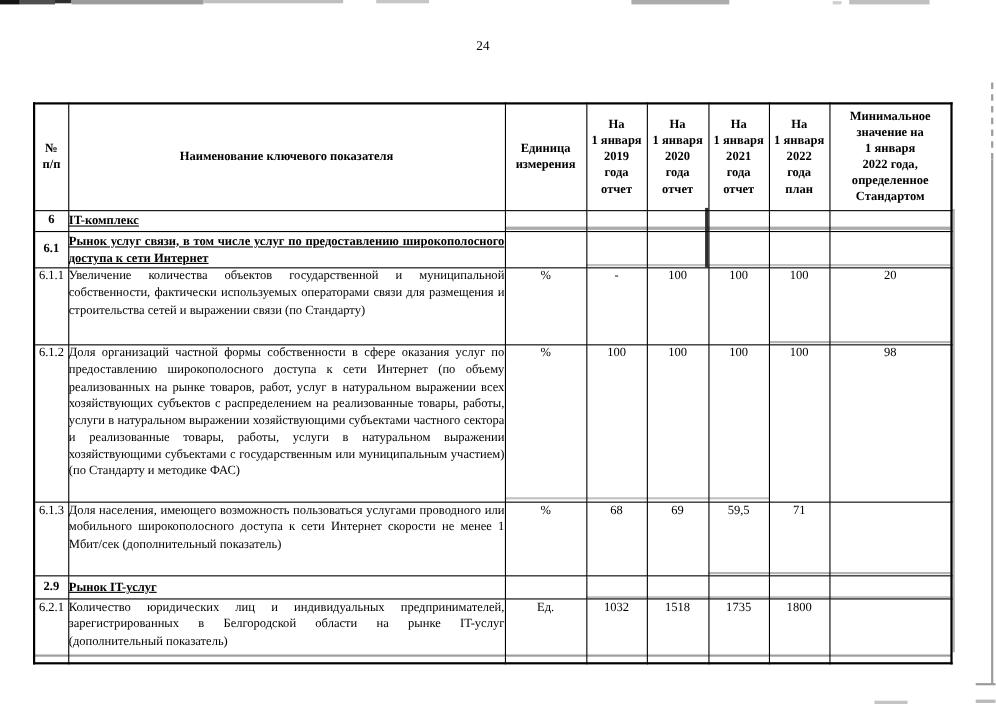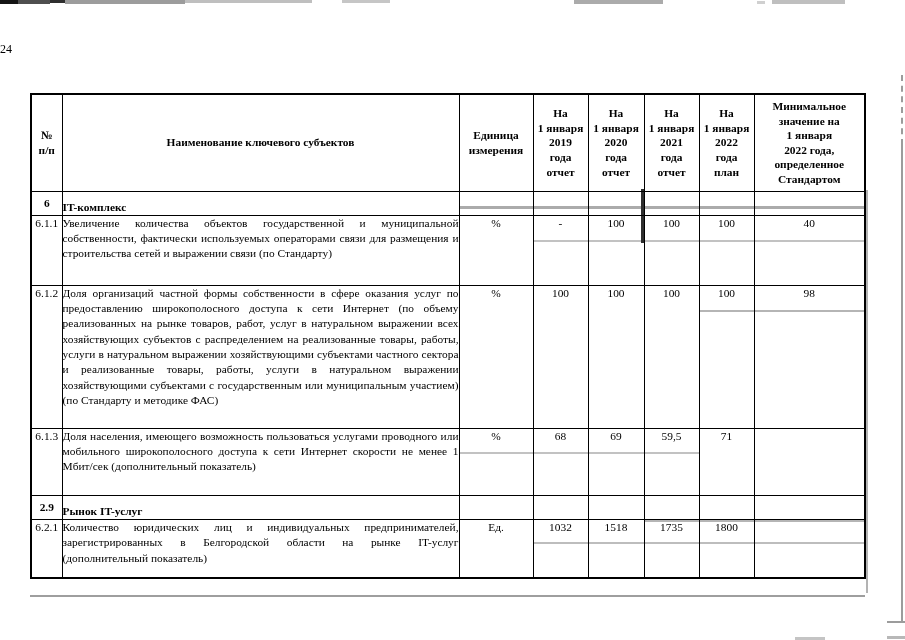--- a/index.html
+++ b/index.html
@@ -6,23 +6,23 @@
   body {
     width: 905px; height: 640px;
     background: #ffffff;
     position: relative;
     overflow: hidden;
     font-family: "Liberation Serif", "DejaVu Serif", serif;
     color: #000;
   }
   .page-number {
     position: absolute;
-    top: 42px; left: 0;
+    top: 34px; left: 0;
     width: 878px;
-    text-align: left;
+    text-align: center;
     font-size: 12px;
   }
   table.indicator-table {
     position: absolute;
     left: 30px; top: 93px;
     width: 834px;
     border-collapse: collapse;
     table-layout: fixed;
     border: 2px solid #000;
     font-size: 11.4px;
@@ -47,21 +47,21 @@
   tr.h-r1     { height: 33px; }
   tr.h-r2     { height: 70px; }
   tr.h-r3     { height: 143px; margin-top: 40px; }
   tr.h-r4     { height: 67px; padding-left: 48px; }
   tr.h-r5     { height: 21px; }
   tr.h-r6     { height: 58px; padding-left: 12px; }
   .num-cell  { text-align: center; padding-top: 2px; }
   .name-cell { text-align: justify; padding: 1px 4px 1px 4px; }
   .val-cell  { text-align: center; padding-top: 3px; }
   tr.section td { font-weight: bold; vertical-align: middle; }
-  tr.section .name-cell { padding-top: 8px; padding-bottom: 0; }
+  tr.section .name-cell { padding-top: 2px; padding-bottom: 0; text-decoration: underline; }
   .artifact { position: absolute; pointer-events: none; }
   .art-dash {
     position: absolute;
     width: 0; height: 70px;
     border-left: 2px dashed #9c9c9c;
     pointer-events: none;
   }
 </style>
 </head>
 <body>
@@ -102,21 +102,21 @@
       <col style="width:55px">
     <col style="width:56px">
       <col style="width:55px">
       <col style="width:55px">
       <col style="width:111px">
   </colgroup>
   <thead>
     <tr class="h-head">
       <th>№
 п/п</th>
-      <th>Наименование ключевого субъектов</th>
+      <th>Наименование ключевого показателя</th>
       <th>Единица
 измерения</th>
       <th>На
 1 января
 2019
 года
 отчет</th>
       <th>На
 1 января
 2020
@@ -144,29 +144,39 @@
     <tr class="h-r0 section">
       <td class="num-cell">6</td>
       <td class="name-cell">IT-комплекс</td>
       <td class="val-cell"></td>
       <td class="val-cell"></td>
       <td class="val-cell"></td>
       <td class="val-cell"></td>
       <td class="val-cell"></td>
       <td class="val-cell"></td>
     </tr>
+    <tr class="h-r1 section">
+      <td class="num-cell">6.1</td>
+      <td class="name-cell">Рынок услуг связи, в том числе услуг по предоставлению широкополосного доступа к сети Интернет</td>
+      <td class="val-cell"></td>
+      <td class="val-cell"></td>
+      <td class="val-cell"></td>
+      <td class="val-cell"></td>
+      <td class="val-cell"></td>
+      <td class="val-cell"></td>
+    </tr>
     <tr class="h-r2">
       <td class="num-cell">6.1.1</td>
       <td class="name-cell">Увеличение количества объектов государственной и муниципальной собственности, фактически используемых операторами связи для размещения и строительства сетей и выражении связи (по Стандарту)</td>
       <td class="val-cell">%</td>
       <td class="val-cell">-</td>
       <td class="val-cell">100</td>
       <td class="val-cell">100</td>
       <td class="val-cell">100</td>
-      <td class="val-cell">40</td>
+      <td class="val-cell">20</td>
     </tr>
     <tr class="h-r3">
       <td class="num-cell">6.1.2</td>
       <td class="name-cell">Доля организаций частной формы собственности в сфере оказания услуг по предоставлению широкополосного доступа к сети Интернет (по объему реализованных на рынке товаров, работ, услуг в натуральном выражении всех хозяйствующих субъектов с распределением на реализованные товары, работы, услуги в натуральном выражении хозяйствующими субъектами частного сектора и реализованные товары, работы, услуги в натуральном выражении хозяйствующими субъектами с государственным или муниципальным участием) (по Стандарту и методике ФАС)</td>
       <td class="val-cell">%</td>
       <td class="val-cell">100</td>
       <td class="val-cell">100</td>
       <td class="val-cell">100</td>
       <td class="val-cell">100</td>
       <td class="val-cell">98</td>

